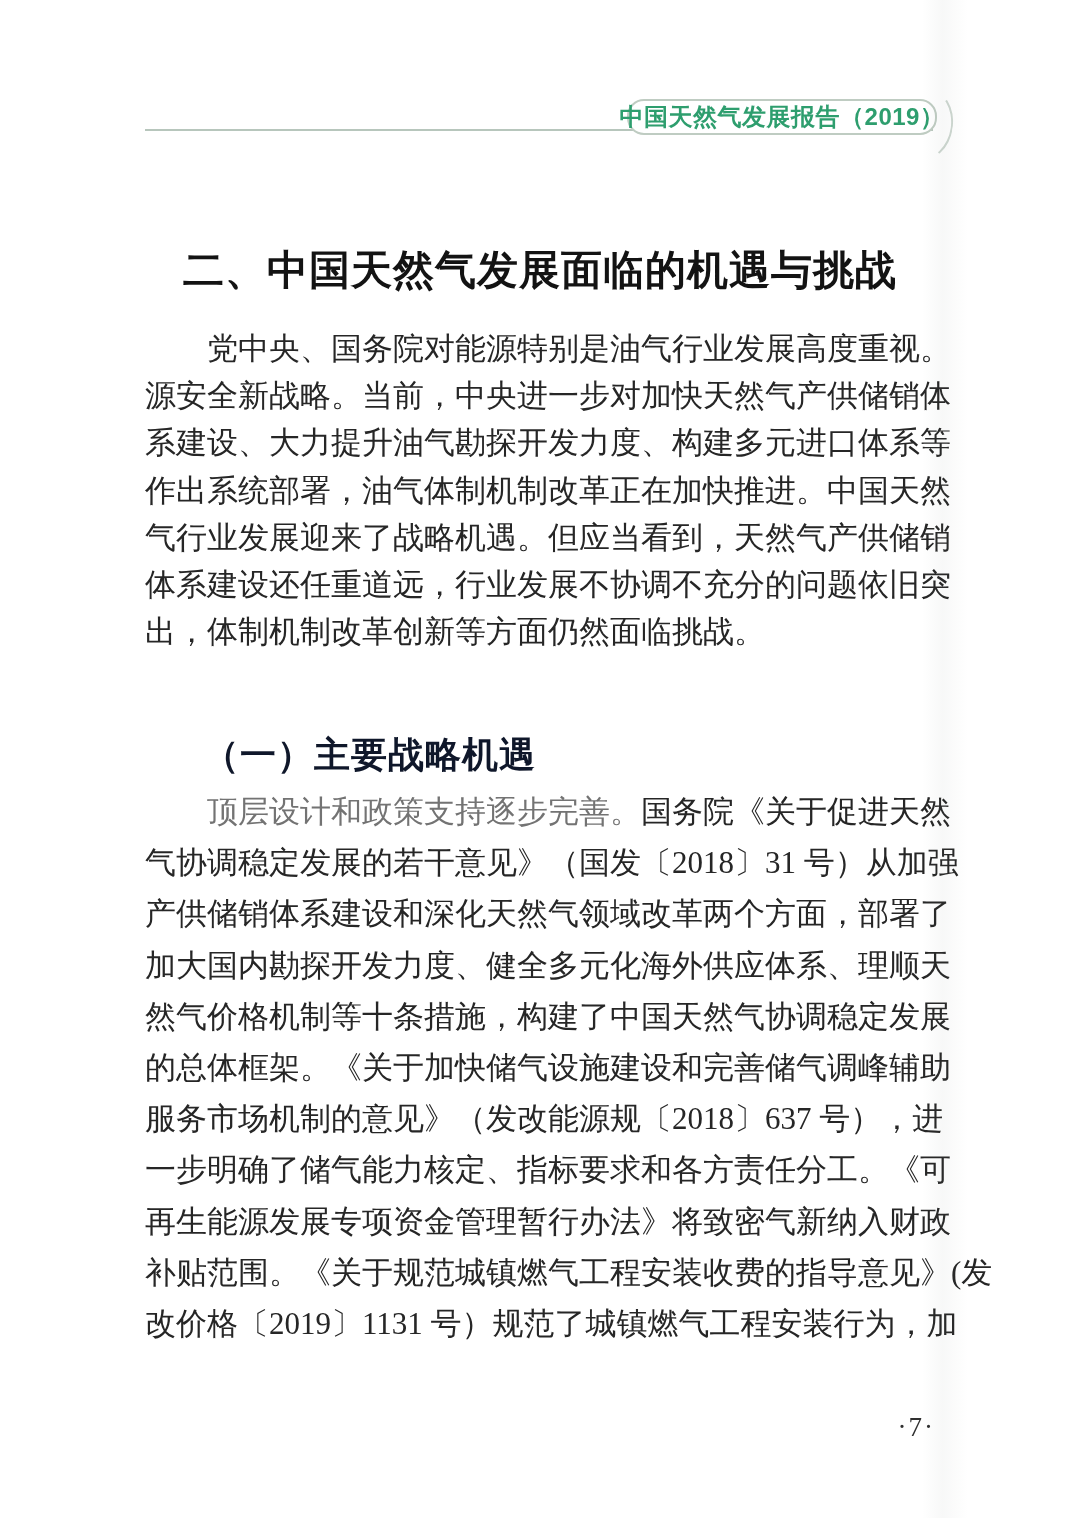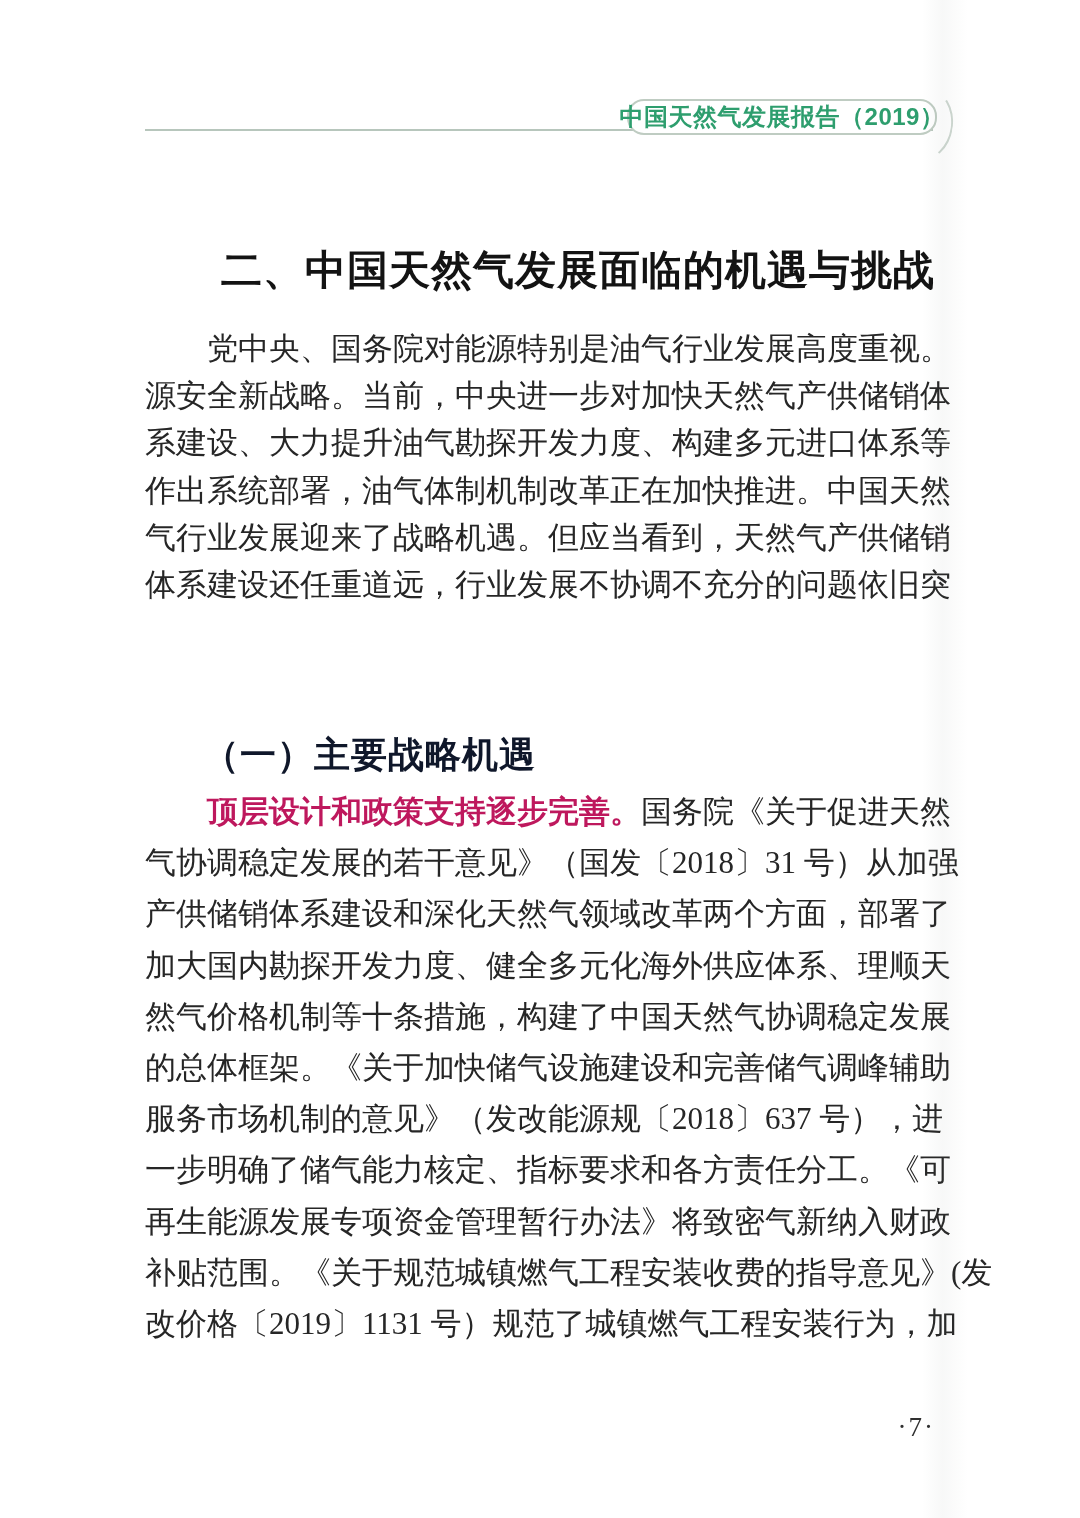--- a/index.html
+++ b/index.html
@@ -56,21 +56,21 @@
     border-bottom-color: transparent;
     transform: rotate(8deg);
   }
 
   
   .doc-title {
     position: absolute;
     left: 145px;
     top: 216px;
     width: 790px;
-    text-align: right;
+    text-align: center;
     font-family: Liberation Mono, monospace;
     font-weight: 900;
     font-size: 41px;
     color: #131313;
     letter-spacing: 1px;
     white-space: nowrap;
   }
 
   
   .para {
@@ -86,21 +86,21 @@
     text-align: justify;
     text-align-last: justify;
     white-space: nowrap;
   }
   .para1 { top: 325px; }
   .para1 .line { line-height: 47.2px; }
   .para2 { top: 786px; }
   .para2 .line { line-height: 51.2px; }
   .line.indent { padding-left: 62px; }
   .line.last { text-align-last: left; }
-  .lead-bold { font-weight: 700; color: #be185d; }
+  .lead-bold { font-weight: 400; color: #737373; }
 
   
   .section-heading {
     position: absolute;
     left: 203px;
     top: 733px;
     font-size: 36px;
     font-weight: 700;
     color: #0f172a;
     line-height: 44px;
@@ -147,20 +147,21 @@
 
   <h1 class="doc-title">二、中国天然气发展面临的机遇与挑战</h1>
 
   <div class="para para1">
     <div class="line indent">党中央、国务院对能源特别是油气行业发展高度重视。</div>
     <div class="line">源安全新战略。当前，中央进一步对加快天然气产供储销体</div>
     <div class="line">系建设、大力提升油气勘探开发力度、构建多元进口体系等</div>
     <div class="line">作出系统部署，油气体制机制改革正在加快推进。中国天然</div>
     <div class="line">气行业发展迎来了战略机遇。但应当看到，天然气产供储销</div>
     <div class="line">体系建设还任重道远，行业发展不协调不充分的问题依旧突</div>
+    <div class="line last">出，体制机制改革创新等方面仍然面临挑战。</div>
   </div>
 
   <div class="section-heading">（一）主要战略机遇</div>
 
   <div class="para para2">
     <div class="line indent">
       <span class="lead-bold">顶层设计和政策支持逐步完善。</span><span>国务院《关于促进天然</span>
     </div>
     <div class="line">气协调稳定发展的若干意见》（国发〔2018〕31 号）从加强</div>
     <div class="line">产供储销体系建设和深化天然气领域改革两个方面，部署了</div>

